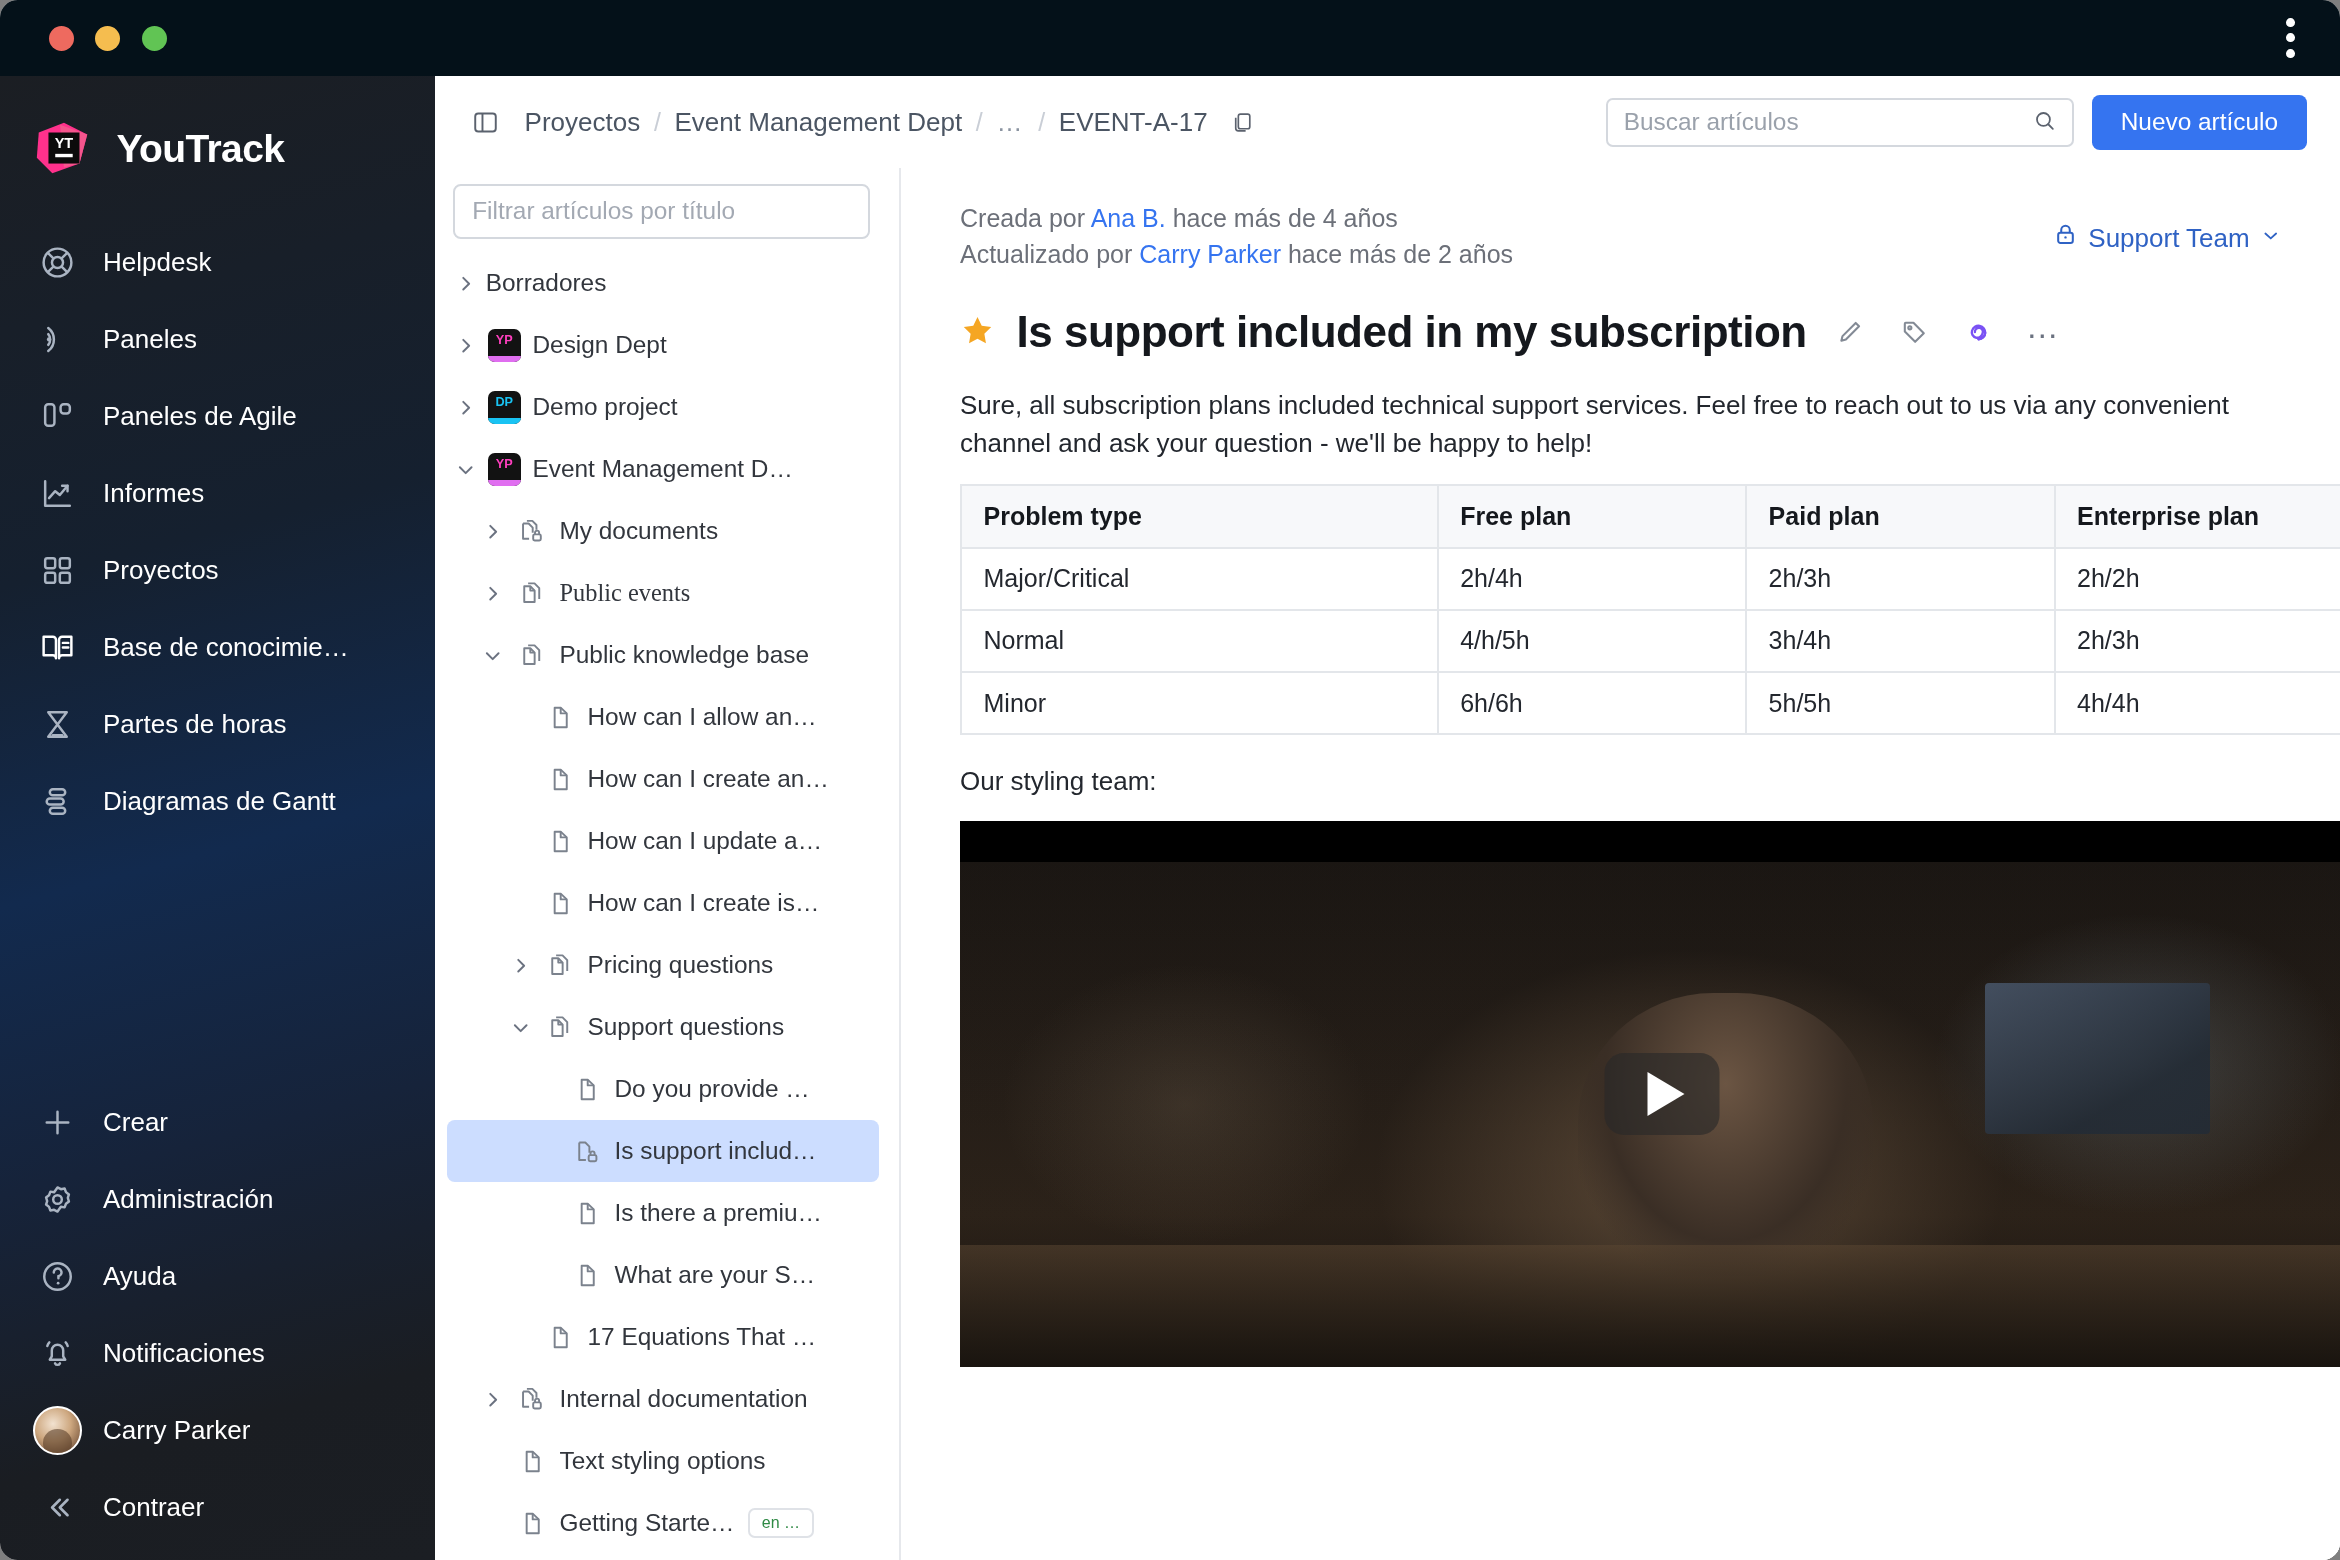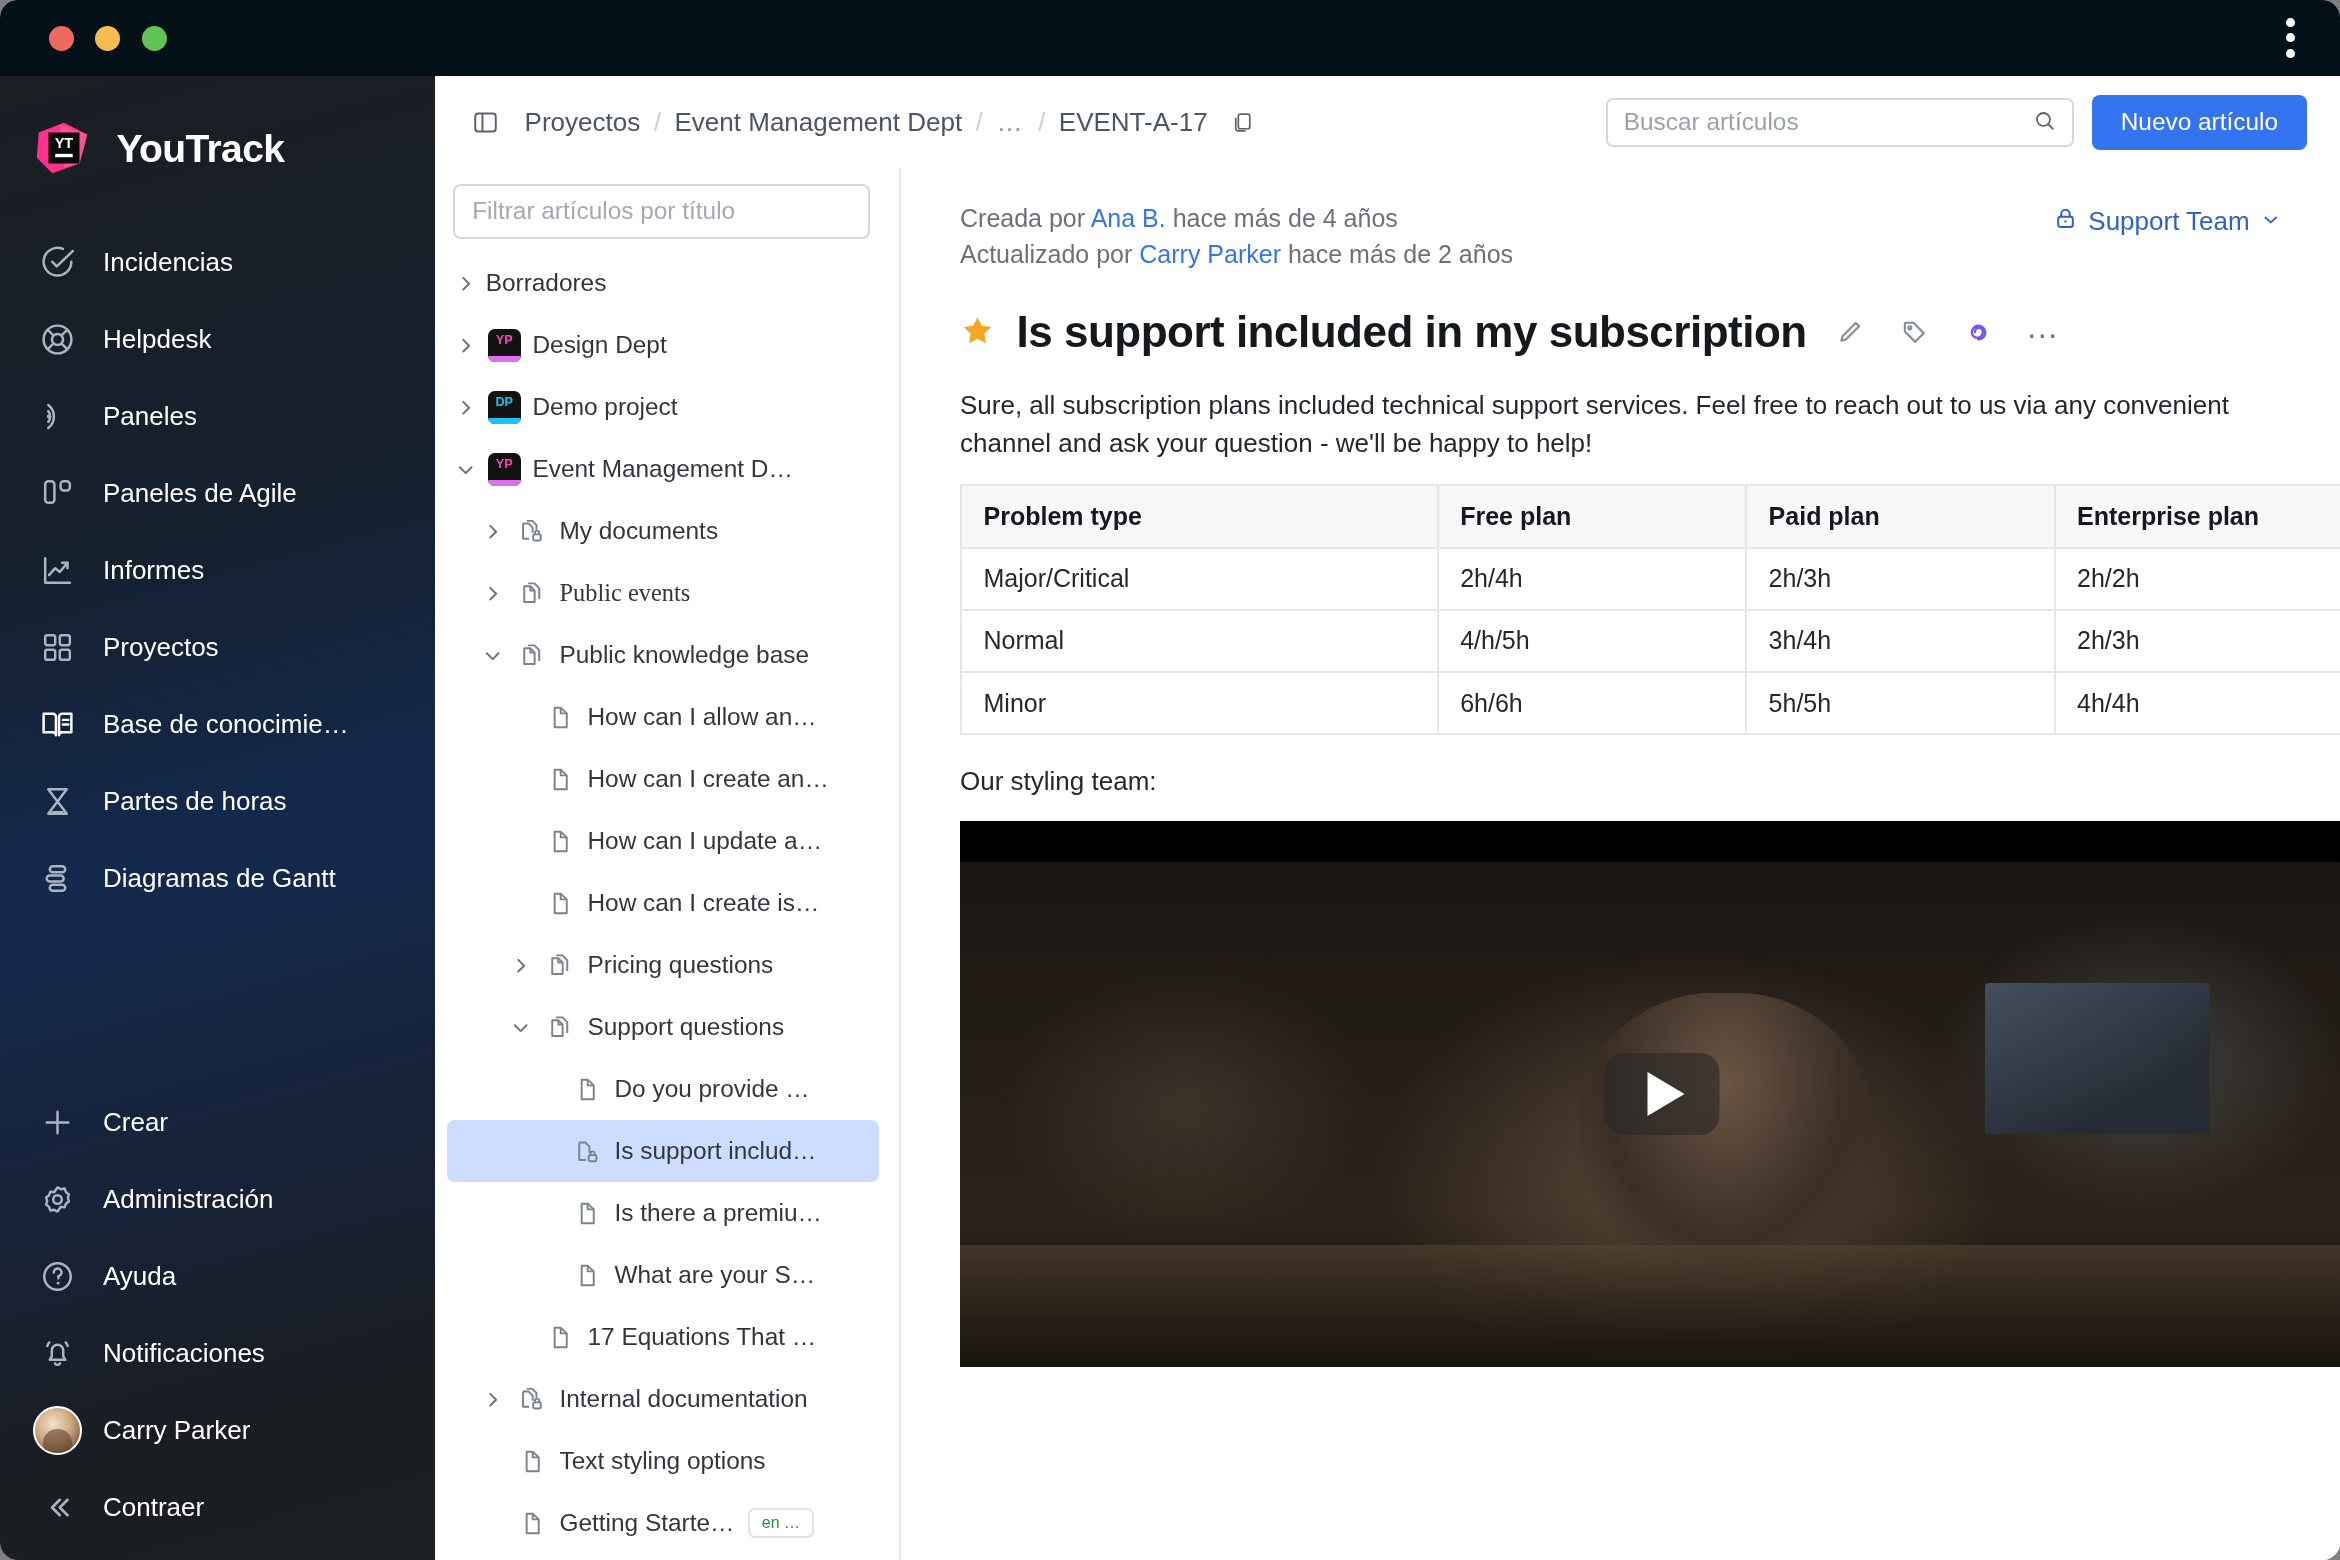--- a/index.html
+++ b/index.html
@@ -139,21 +139,21 @@
   .proj-badge.cyan span { color: #19c3f3; }
   .proj-badge.cyan::after { background: #19c3f3; }
   .lang-badge {
     margin-left: 13.7px; border: 2px solid #dfe2e7; border-radius: 6.8px;
     padding: 3.9px 11.7px; font-size: 16px; color: #2f8a45; background: #fff;
   }
 
   
   .article { flex: 1 1 auto; min-width: 0; overflow: hidden; padding: 33px 0 0 0; background: #fff; }
   .art-inner { padding: 0 59px 0 59px; }
-  .meta-row { display: flex; align-items: flex-start; }
+  .meta-row { display: flex; align-items: center; }
   .meta { font-size: 25px; color: #6c7079; line-height: 1.42; }
   .meta a { color: #3574f0; text-decoration: none; }
   .meta-spacer { flex: 1 1 auto; }
   .visibility { display: flex; align-items: center; gap: 9.8px; color: #2f62c4; font-size: 26px; white-space: nowrap; padding-top: 3.9px; }
   .title-row { display: flex; align-items: center; gap: 21.5px; margin-top: 35px; }
   .art-title { font-size: 44px; font-weight: 700; color: #15181d; letter-spacing: -0.5px; white-space: nowrap; }
   .icon-btn { width: 43px; height: 43px; display: flex; align-items: center; justify-content: center; cursor: pointer; }
   .dots-btn { font-size: 33px; color: #6b7280; letter-spacing: 2px; line-height: 1; padding-bottom: 11.7px; }
   .para { font-size: 26px; color: #23272e; line-height: 1.48; margin-top: 29px; max-width: 1404px; }
   .sla-label { font-size: 26px; color: #23272e; margin-top: 25px; }
@@ -234,29 +234,20 @@
             <rect x="18" y="16" width="32" height="32" fill="#0b0b0b"></rect>
             <text x="34" y="32" font-family="Liberation Sans, sans-serif" font-size="15" font-weight="700" fill="#ffffff" text-anchor="middle">YT</text>
             <rect x="25" y="38" width="18" height="3.5" fill="#ffffff"></rect>
           </svg>
         </span>
         <span class="brand-name">YouTrack</span>
       </div>
 
       <div class="nav-list">
 
-        <div class="nav-item">
-          <span class="ico">
-            <svg width="37" height="37" viewBox="0 0 24 24" fill="none" stroke="#aab4c2" stroke-width="1.6" stroke-linecap="round" stroke-linejoin="round">
-              <path d="M21 11.5A9 9 0 1 1 15.5 3.2"></path>
-                <path d="M8.5 11.5l3 3L22 4.5"></path>
-            </svg>
-          </span>
-          <span>Incidencias</span>
-        </div>
 
         <div class="nav-item">
           <span class="ico">
             <svg width="37" height="37" viewBox="0 0 24 24" fill="none" stroke="#aab4c2" stroke-width="1.6">
               <circle cx="12" cy="12" r="9"></circle>
                 <circle cx="12" cy="12" r="3.6"></circle>
               <path d="M5.7 5.7l3.8 3.8M18.3 5.7l-3.8 3.8M5.7 18.3l3.8-3.8M18.3 18.3l-3.8-3.8"></path>
             </svg>
           </span>
           <span>Helpdesk</span>

